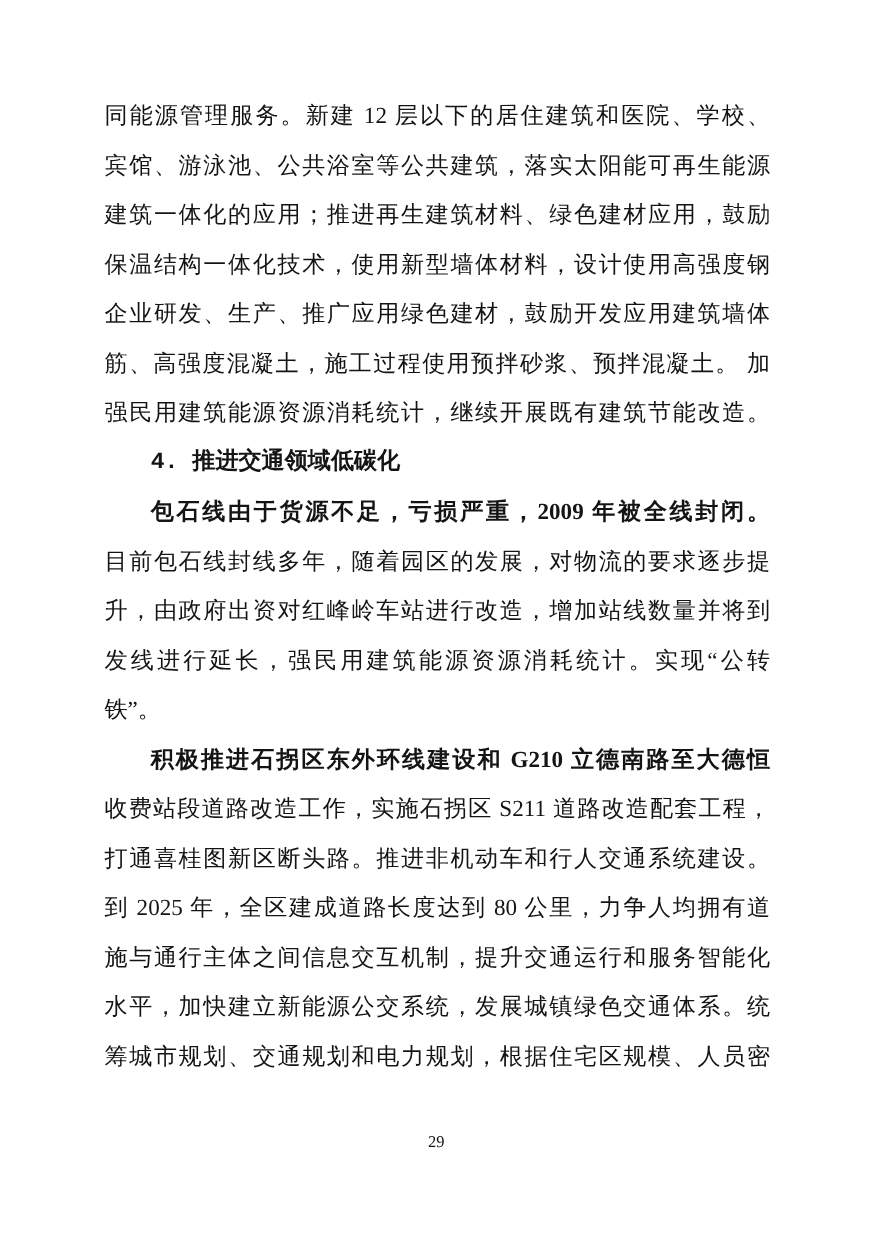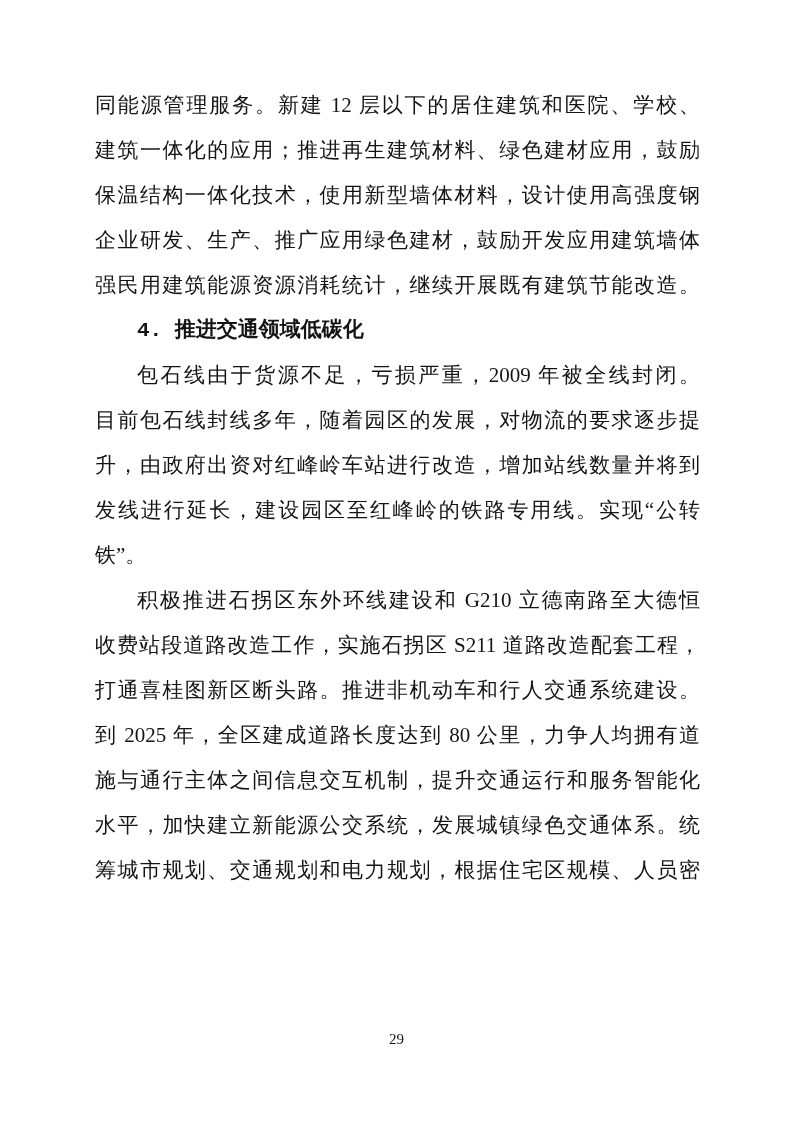--- a/index.html
+++ b/index.html
@@ -39,47 +39,50 @@
   .line.heading {
     text-align: left;
     text-align-last: left;
     -moz-text-align-last: left;
     font-weight: 700;
     text-indent: 2em;
     font-family: Liberation Mono, monospace;
   }
   .line.full-indent {
     text-indent: 2em;
+    font-weight: bold;
   }
   .page-footer {
     position: absolute;
     left: 0;
     top: 1029px;
     width: 793px;
     text-align: center;
     font-size: 15px;
     line-height: 20px;
     color: #141414;
   }
 </style>
 </head>
 <body>
 
 <div class="page">
   <div class="textblock">
       <div class="line full">同能源管理服务。新建 12 层以下的居住建筑和医院、学校、</div>
+      <div class="line full">宾馆、游泳池、公共浴室等公共建筑，落实太阳能可再生能源</div>
       <div class="line full">建筑一体化的应用；推进再生建筑材料、绿色建材应用，鼓励</div>
       <div class="line full">保温结构一体化技术，使用新型墙体材料，设计使用高强度钢</div>
       <div class="line full">企业研发、生产、推广应用绿色建材，鼓励开发应用建筑墙体</div>
+      <div class="line full">筋、高强度混凝土，施工过程使用预拌砂浆、预拌混凝土。 加</div>
       <div class="line full">强民用建筑能源资源消耗统计，继续开展既有建筑节能改造。</div>
       <div class="line heading">4. 推进交通领域低碳化</div>
       <div class="line full-indent">包石线由于货源不足，亏损严重，2009 年被全线封闭。</div>
       <div class="line full">目前包石线封线多年，随着园区的发展，对物流的要求逐步提</div>
       <div class="line full">升，由政府出资对红峰岭车站进行改造，增加站线数量并将到</div>
-      <div class="line full">发线进行延长，建设园区至红峰岭的铁路专用线。实现“公转</div>
+      <div class="line full">发线进行延长，强民用建筑能源资源消耗统计。实现“公转</div>
       <div class="line end">铁”。</div>
       <div class="line full-indent">积极推进石拐区东外环线建设和 G210 立德南路至大德恒</div>
       <div class="line full">收费站段道路改造工作，实施石拐区 S211 道路改造配套工程，</div>
       <div class="line full">打通喜桂图新区断头路。推进非机动车和行人交通系统建设。</div>
       <div class="line full">到 2025 年，全区建成道路长度达到 80 公里，力争人均拥有道</div>
       <div class="line full">施与通行主体之间信息交互机制，提升交通运行和服务智能化</div>
       <div class="line full">水平，加快建立新能源公交系统，发展城镇绿色交通体系。统</div>
       <div class="line full">筹城市规划、交通规划和电力规划，根据住宅区规模、人员密</div>
     </div>
   <div class="page-footer">29</div>

